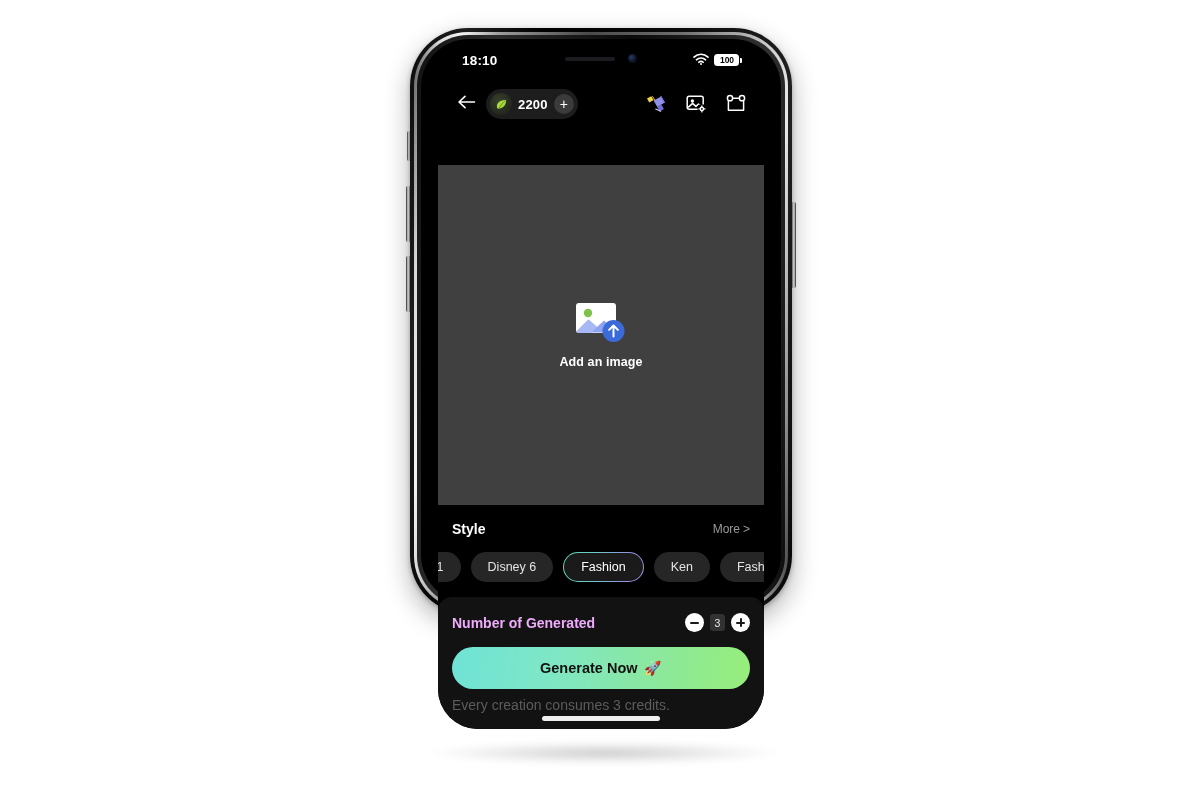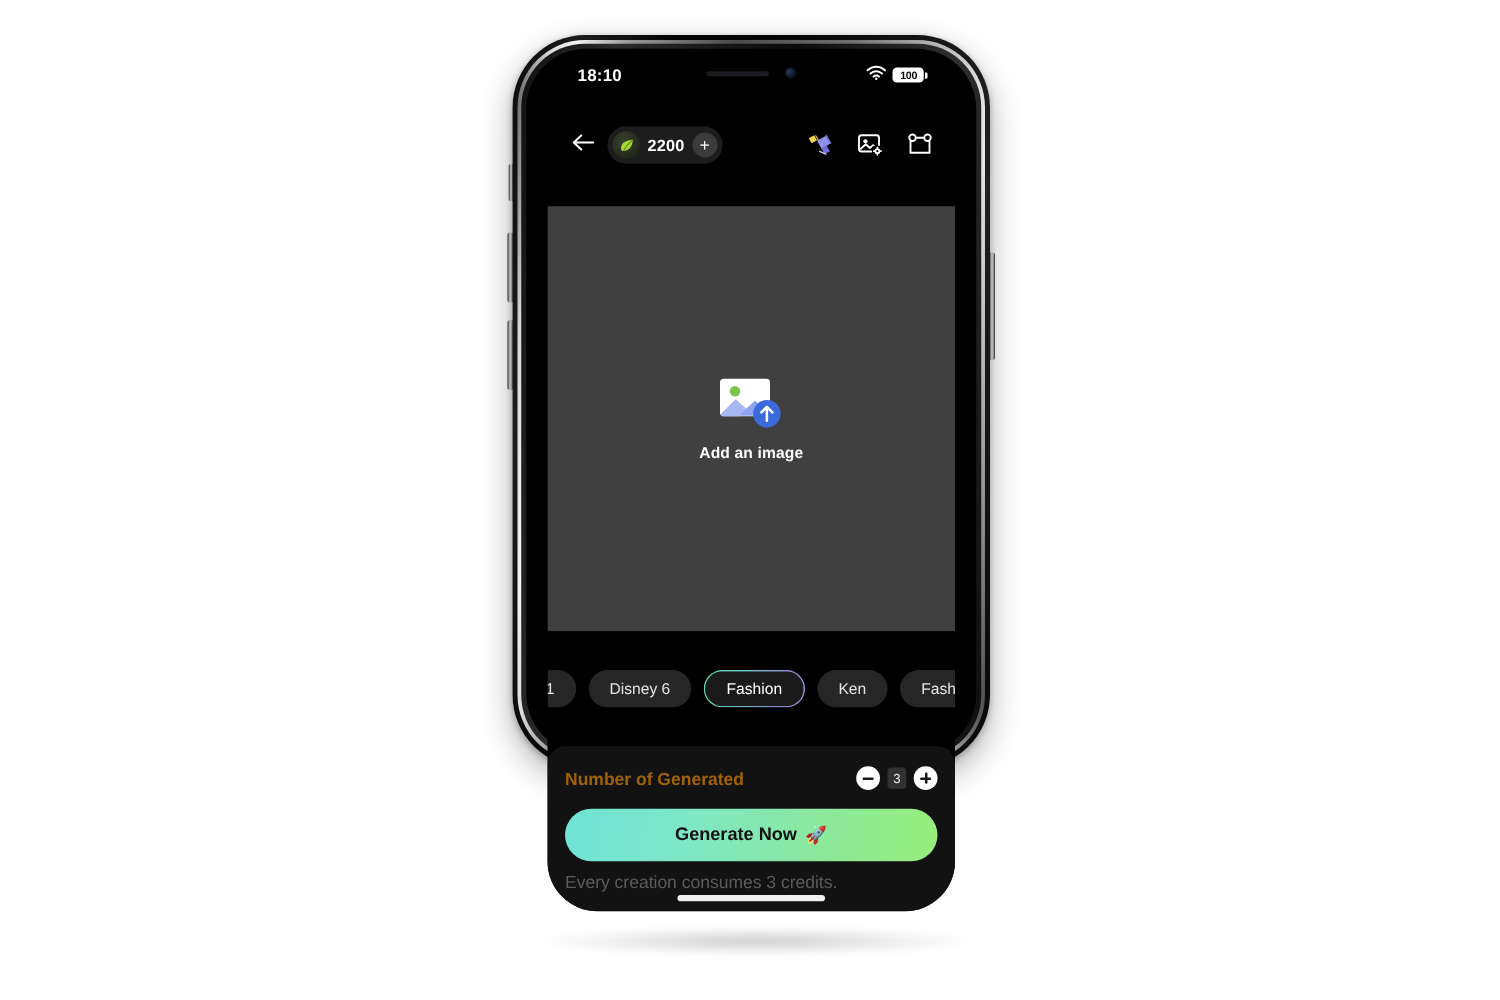--- a/index.html
+++ b/index.html
@@ -103,21 +103,21 @@
     display: flex; align-items: center; justify-content: center;
     background: #fff; color: #000;
     font-size: 8.5px; font-weight: bold;
     width: 25px; height: 12px; border-radius: 3.5px;
     letter-spacing: -0.2px;
   }
   .battery-nub { width: 1.6px; height: 5px; background: #fff; border-radius: 0 1px 1px 0; margin-left: 1px; }
 
   
   .navbar {
-    position: absolute; top: 42px; left: 0; right: 0; height: 58px;
+    position: absolute; top: 30px; left: 0; right: 0; height: 58px;
     display: flex; align-items: center;
     padding: 0 16px 0 14px;
     z-index: 25;
   }
   .back-btn {
     width: 28px; height: 28px;
     display: flex; align-items: center; justify-content: center;
     color: #fff;
   }
   .credits-pill {
@@ -205,21 +205,21 @@
     left: 0; right: 0; bottom: 0;
     height: 132px;
     background: #121212;
     border-top-left-radius: 14px;
     border-top-right-radius: 14px;
     padding: 16px 14px 0 14px;
   }
   .gen-row {
     display: flex; align-items: center; justify-content: space-between;
   }
-  .gen-title { color: #a16207; font-size: 14px; font-weight: bold; text-align: center; }
+  .gen-title { color: #f0abfc; font-size: 14px; font-weight: bold; text-align: center; }
   .stepper { display: flex; align-items: center; gap: 6px; }
   .step-btn {
     width: 19px; height: 19px; border-radius: 50%;
     background: #fff;
     display: flex; align-items: center; justify-content: center;
     position: relative;
   }
   .step-btn .bar-h { position: absolute; width: 9px; height: 2px; background: #1a1a1a; border-radius: 1px; }
   .step-btn .bar-v { position: absolute; width: 2px; height: 9px; background: #1a1a1a; border-radius: 1px; }
   .step-value {
@@ -363,20 +363,27 @@
             <path d="M2 30l11.5-11.5L22 26l7-6.6L40 30v1.5H2V30z" fill="#8fa4f0"></path>
             <path d="M2 30l11.5-11.5L22 26l-6 6H2V30z" fill="#a7b8f5"></path>
             <circle cx="38.5" cy="30" r="11" fill="#3b6bdb"></circle>
             <path d="M38.5 35.5v-11M38.5 24.5l-4.4 4.4M38.5 24.5l4.4 4.4" stroke="#fff" stroke-width="2" stroke-linecap="round" stroke-linejoin="round"></path>
           </svg>
         </div>
         <div class="upload-label">Add an image</div>
       </div>
 
       <div class="style-section">
+        <div class="style-head">
+          <div class="style-title">Style</div>
+          <div class="style-more">
+            <span>More</span>
+            <span>&gt;</span>
+          </div>
+        </div>
         <div class="chip-row">
           <div class="chip first">ime 1</div>
           <div class="chip">Disney 6</div>
           <div class="chip selected">Fashion</div>
           <div class="chip">Ken</div>
           <div class="chip">Fashion Ca</div>
         </div>
       </div>
 
       <div class="bottom-panel">

